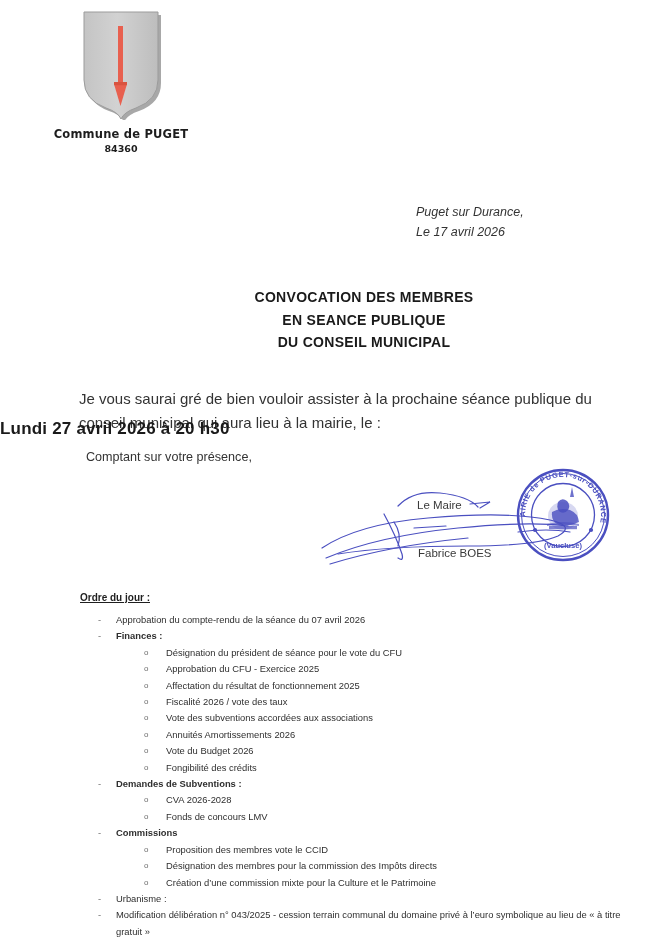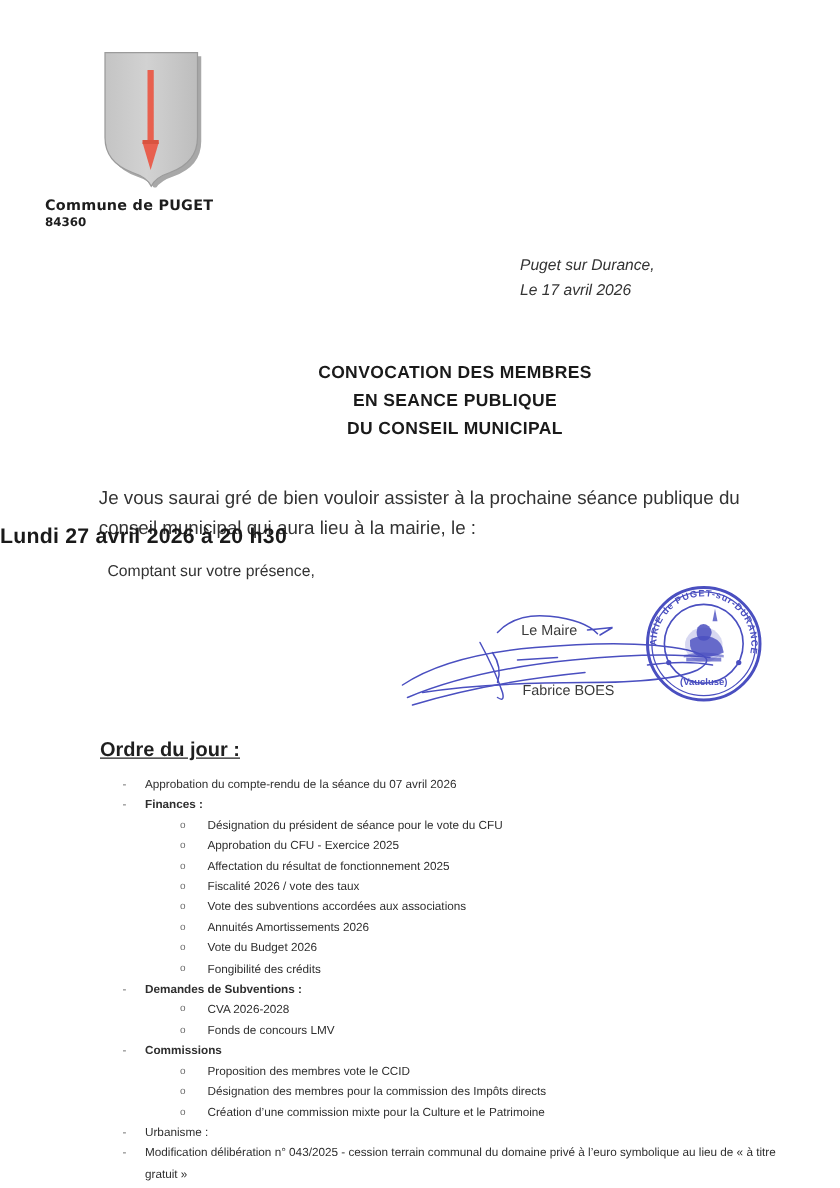--- a/index.html
+++ b/index.html
@@ -13,23 +13,23 @@
     position: relative;
     font-family: "Liberation Sans", sans-serif;
     color: #2b2b2b;
     overflow: hidden;
   }
 
   
   .letterhead {
     position: absolute;
     left: 36px;
-    top: 38px;
+    top: 8px;
     width: 170px;
-    text-align: left;
+    text-align: center;
   }
   .crest {
     width: 86px;
     height: 112px;
     margin: 0 auto;
     position: relative;
   }
   .crest-shield {
     position: absolute;
     left: 0;
@@ -139,21 +139,21 @@
   }
 
   
   .agenda {
     position: absolute;
     left: 80px;
     top: 592px;
     width: 540px;
   }
   .agenda-title {
-    font-size: 16px;
+    font-size: 10px;
     font-weight: bold;
     text-decoration: underline;
     color: #1f1f1f;
     margin-bottom: 9px;
   }
   .ag-l1 {
     position: relative;
     padding-left: 36px;
     font-size: 9.4px;
     line-height: 16.4px;

